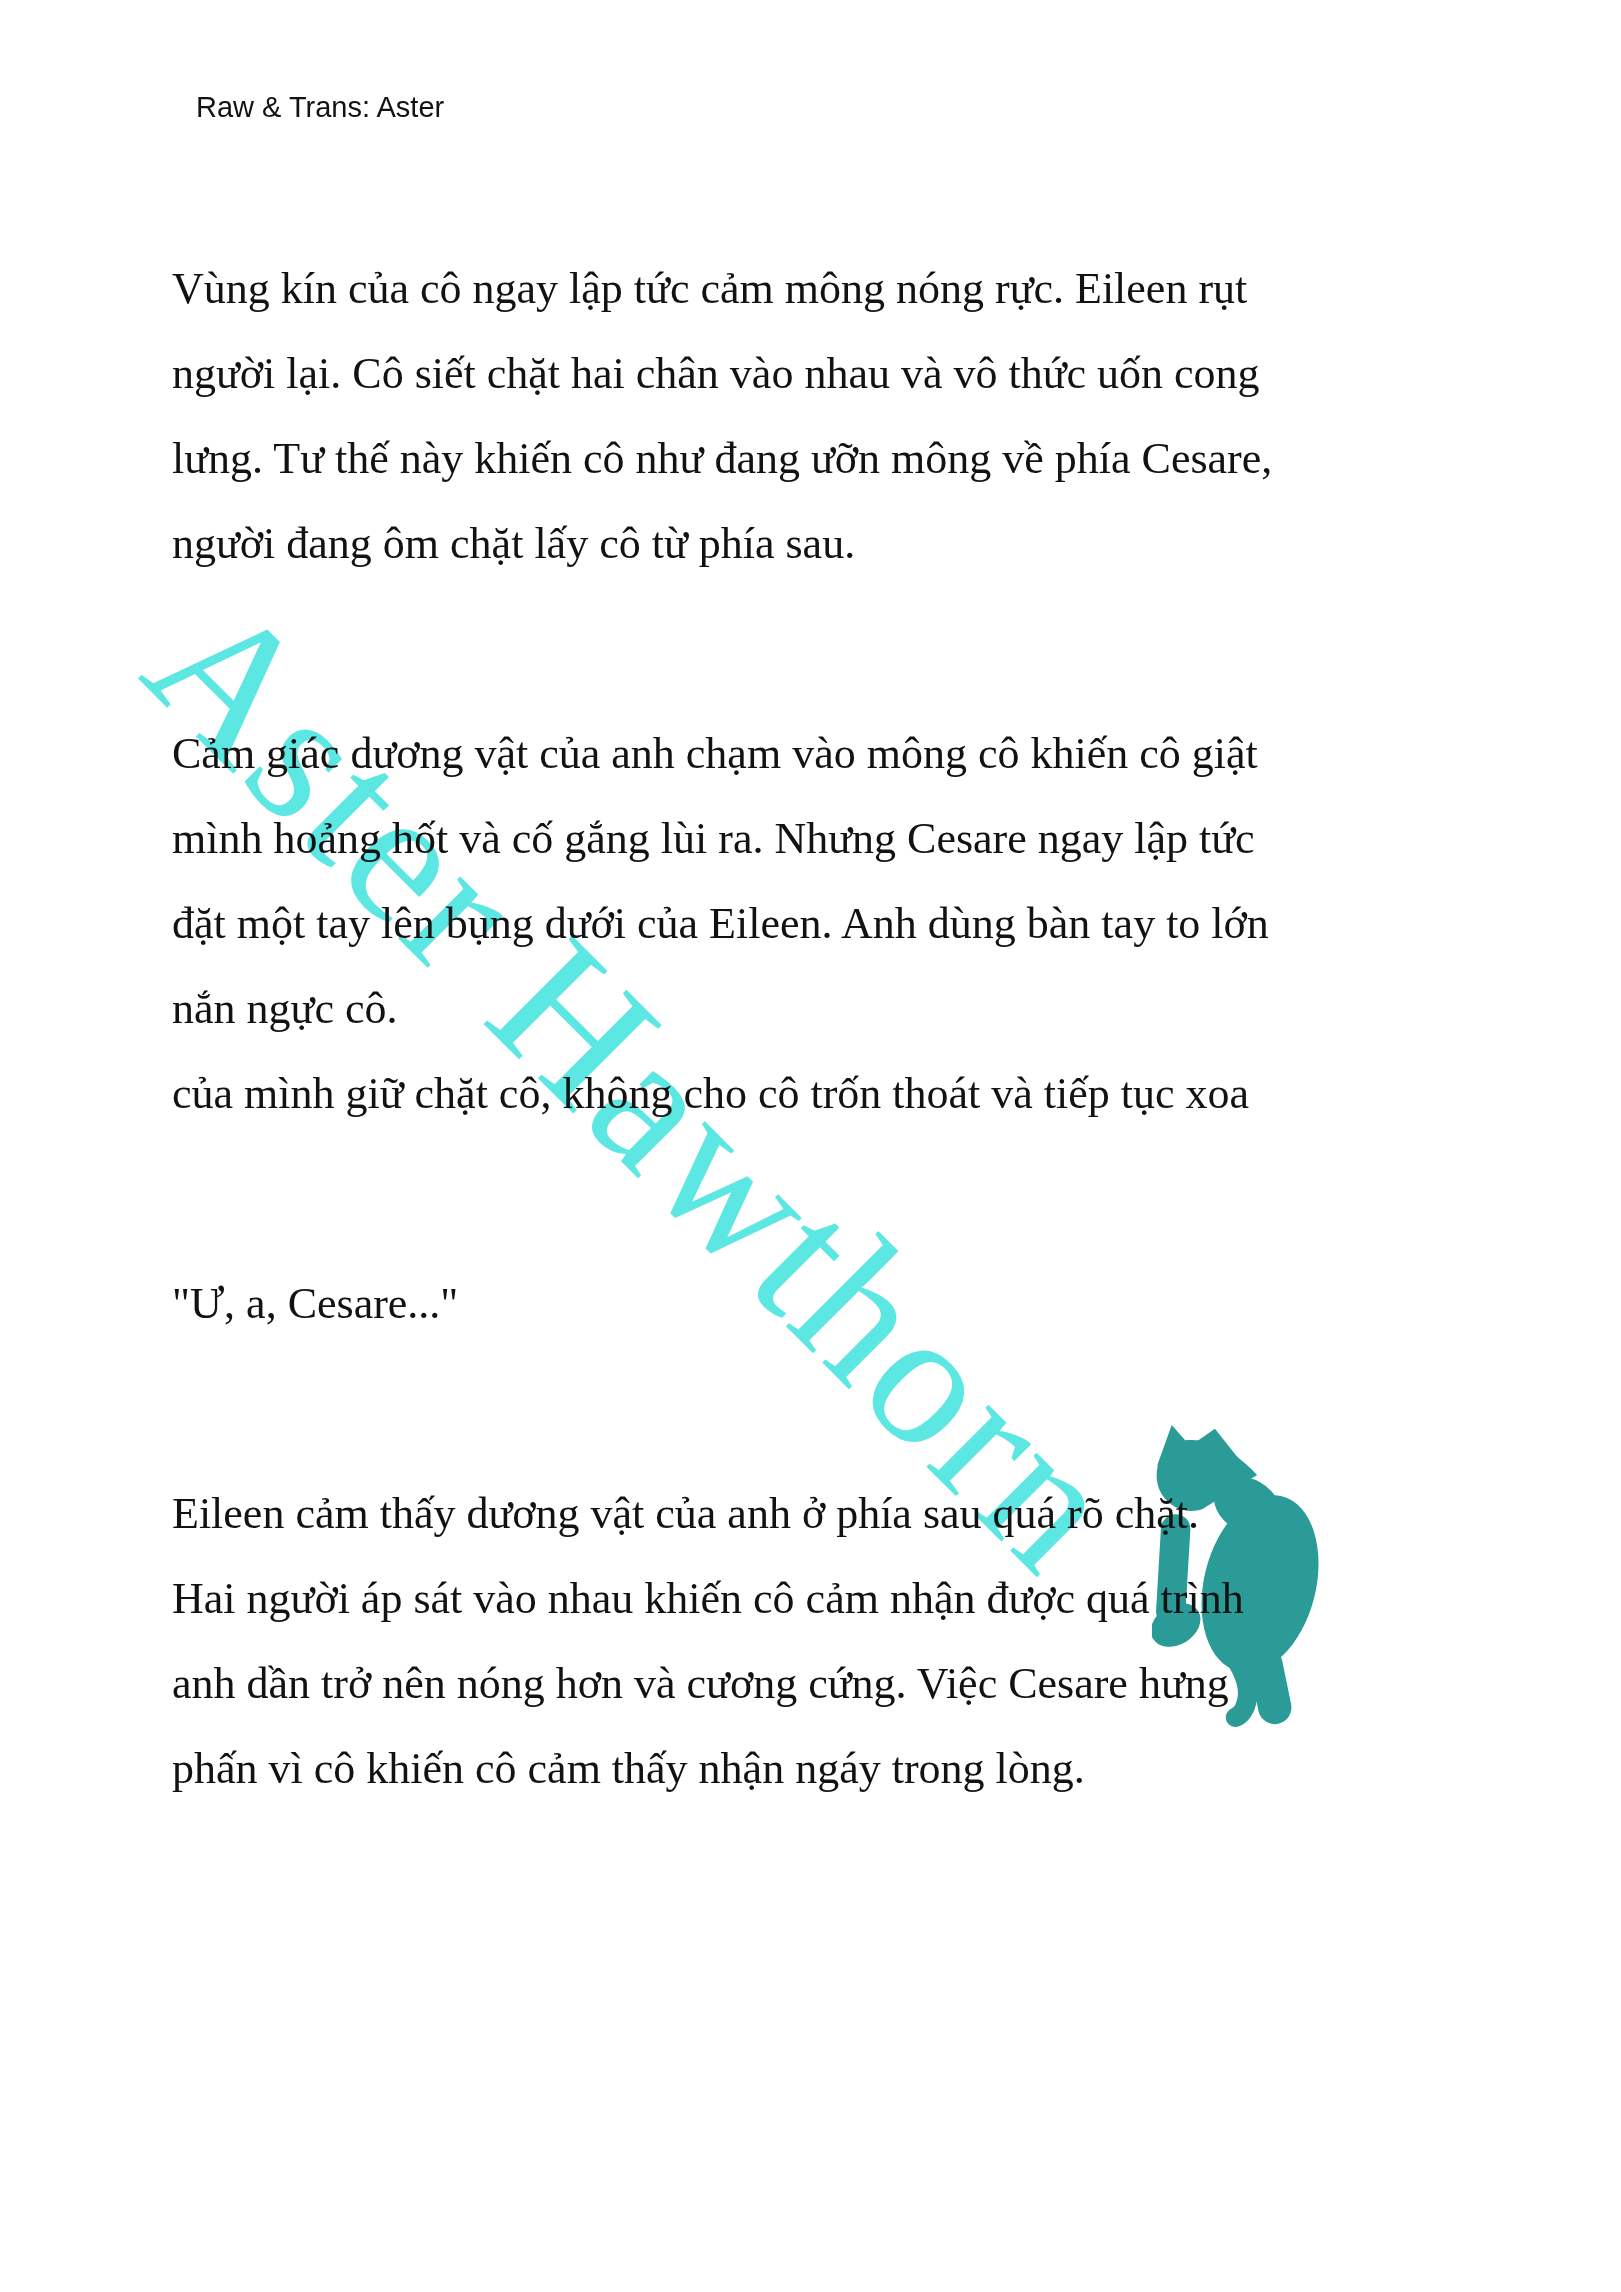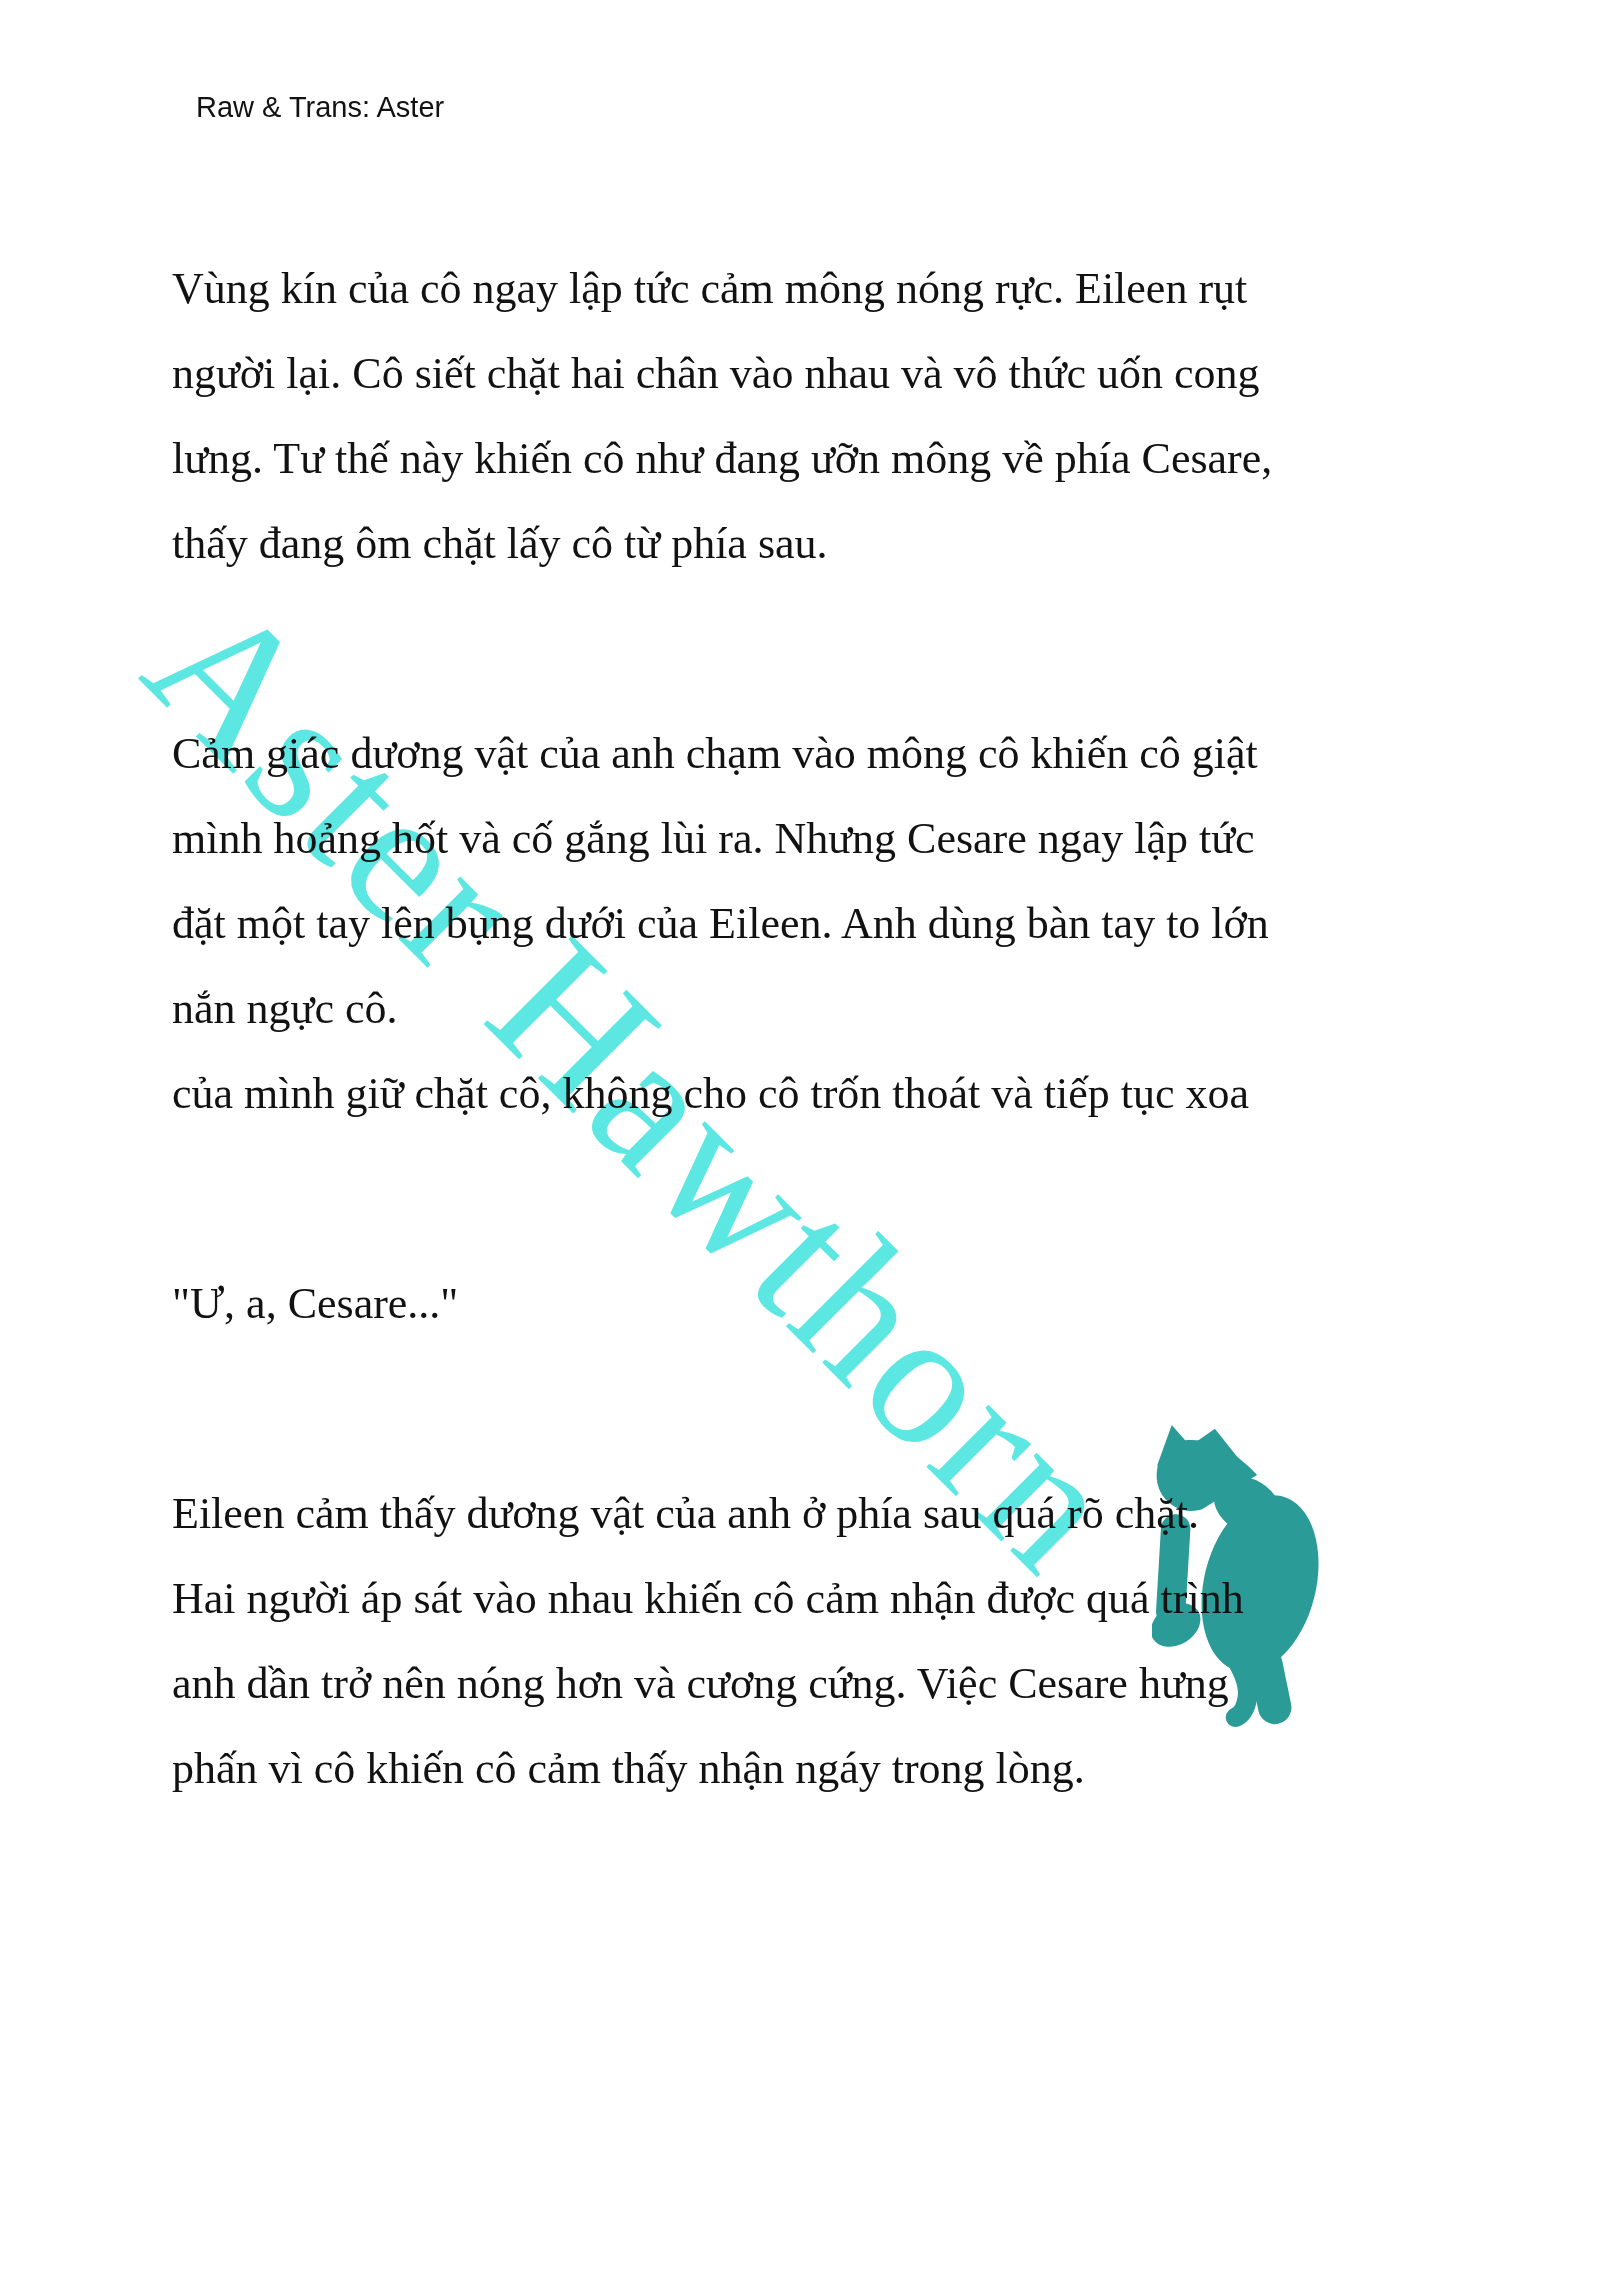--- a/index.html
+++ b/index.html
@@ -86,21 +86,21 @@
 
       <line x1="116" y1="250" x2="125" y2="294" stroke="currentColor" stroke-width="34" stroke-linecap="round"></line>
     </g>
   </svg>
 
   <div class="body-text" id="paragraphs">
       <div class="para">
         <div class="line">Vùng kín của cô ngay lập tức cảm mông nóng rực. Eileen rụt</div>
         <div class="line">người lại. Cô siết chặt hai chân vào nhau và vô thức uốn cong</div>
         <div class="line">lưng. Tư thế này khiến cô như đang ưỡn mông về phía Cesare,</div>
-        <div class="line">thấy đang ôm chặt lấy cô từ phía sau.</div>
+        <div class="line">người đang ôm chặt lấy cô từ phía sau.</div>
       </div>
       <div class="para">
         <div class="line">Cảm giác dương vật của anh chạm vào mông cô khiến cô giật</div>
         <div class="line">mình hoảng hốt và cố gắng lùi ra. Nhưng Cesare ngay lập tức</div>
         <div class="line">đặt một tay lên bụng dưới của Eileen. Anh dùng bàn tay to lớn</div>
         <div class="line">nắn ngực cô.</div>
         <div class="line">của mình giữ chặt cô, không cho cô trốn thoát và tiếp tục xoa</div>
       </div>
       <div class="para">
         <div class="line">"Ư, a, Cesare..."</div>

